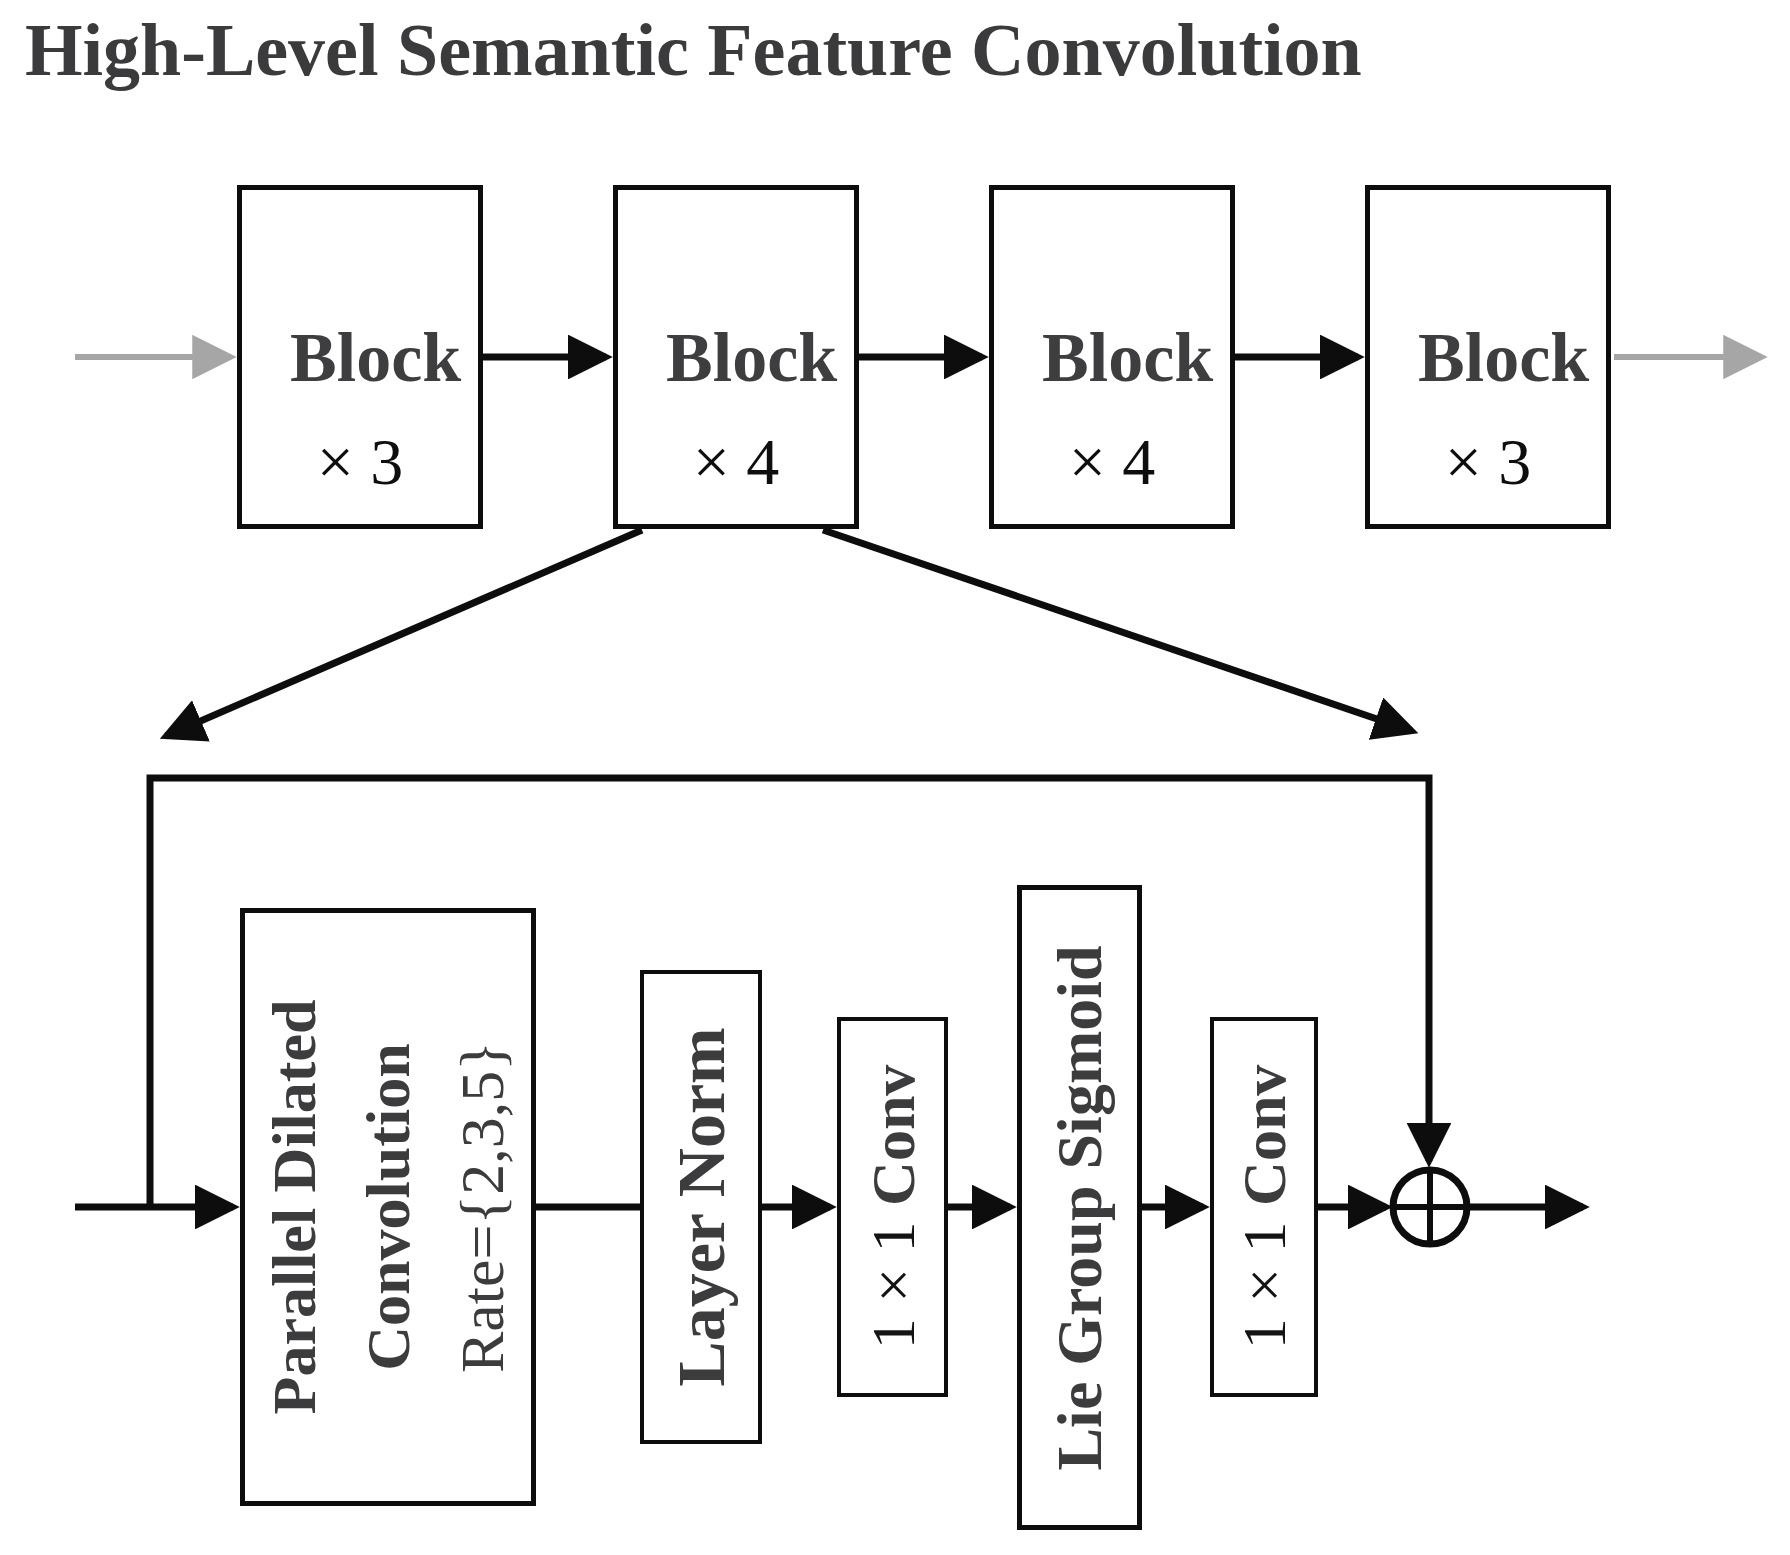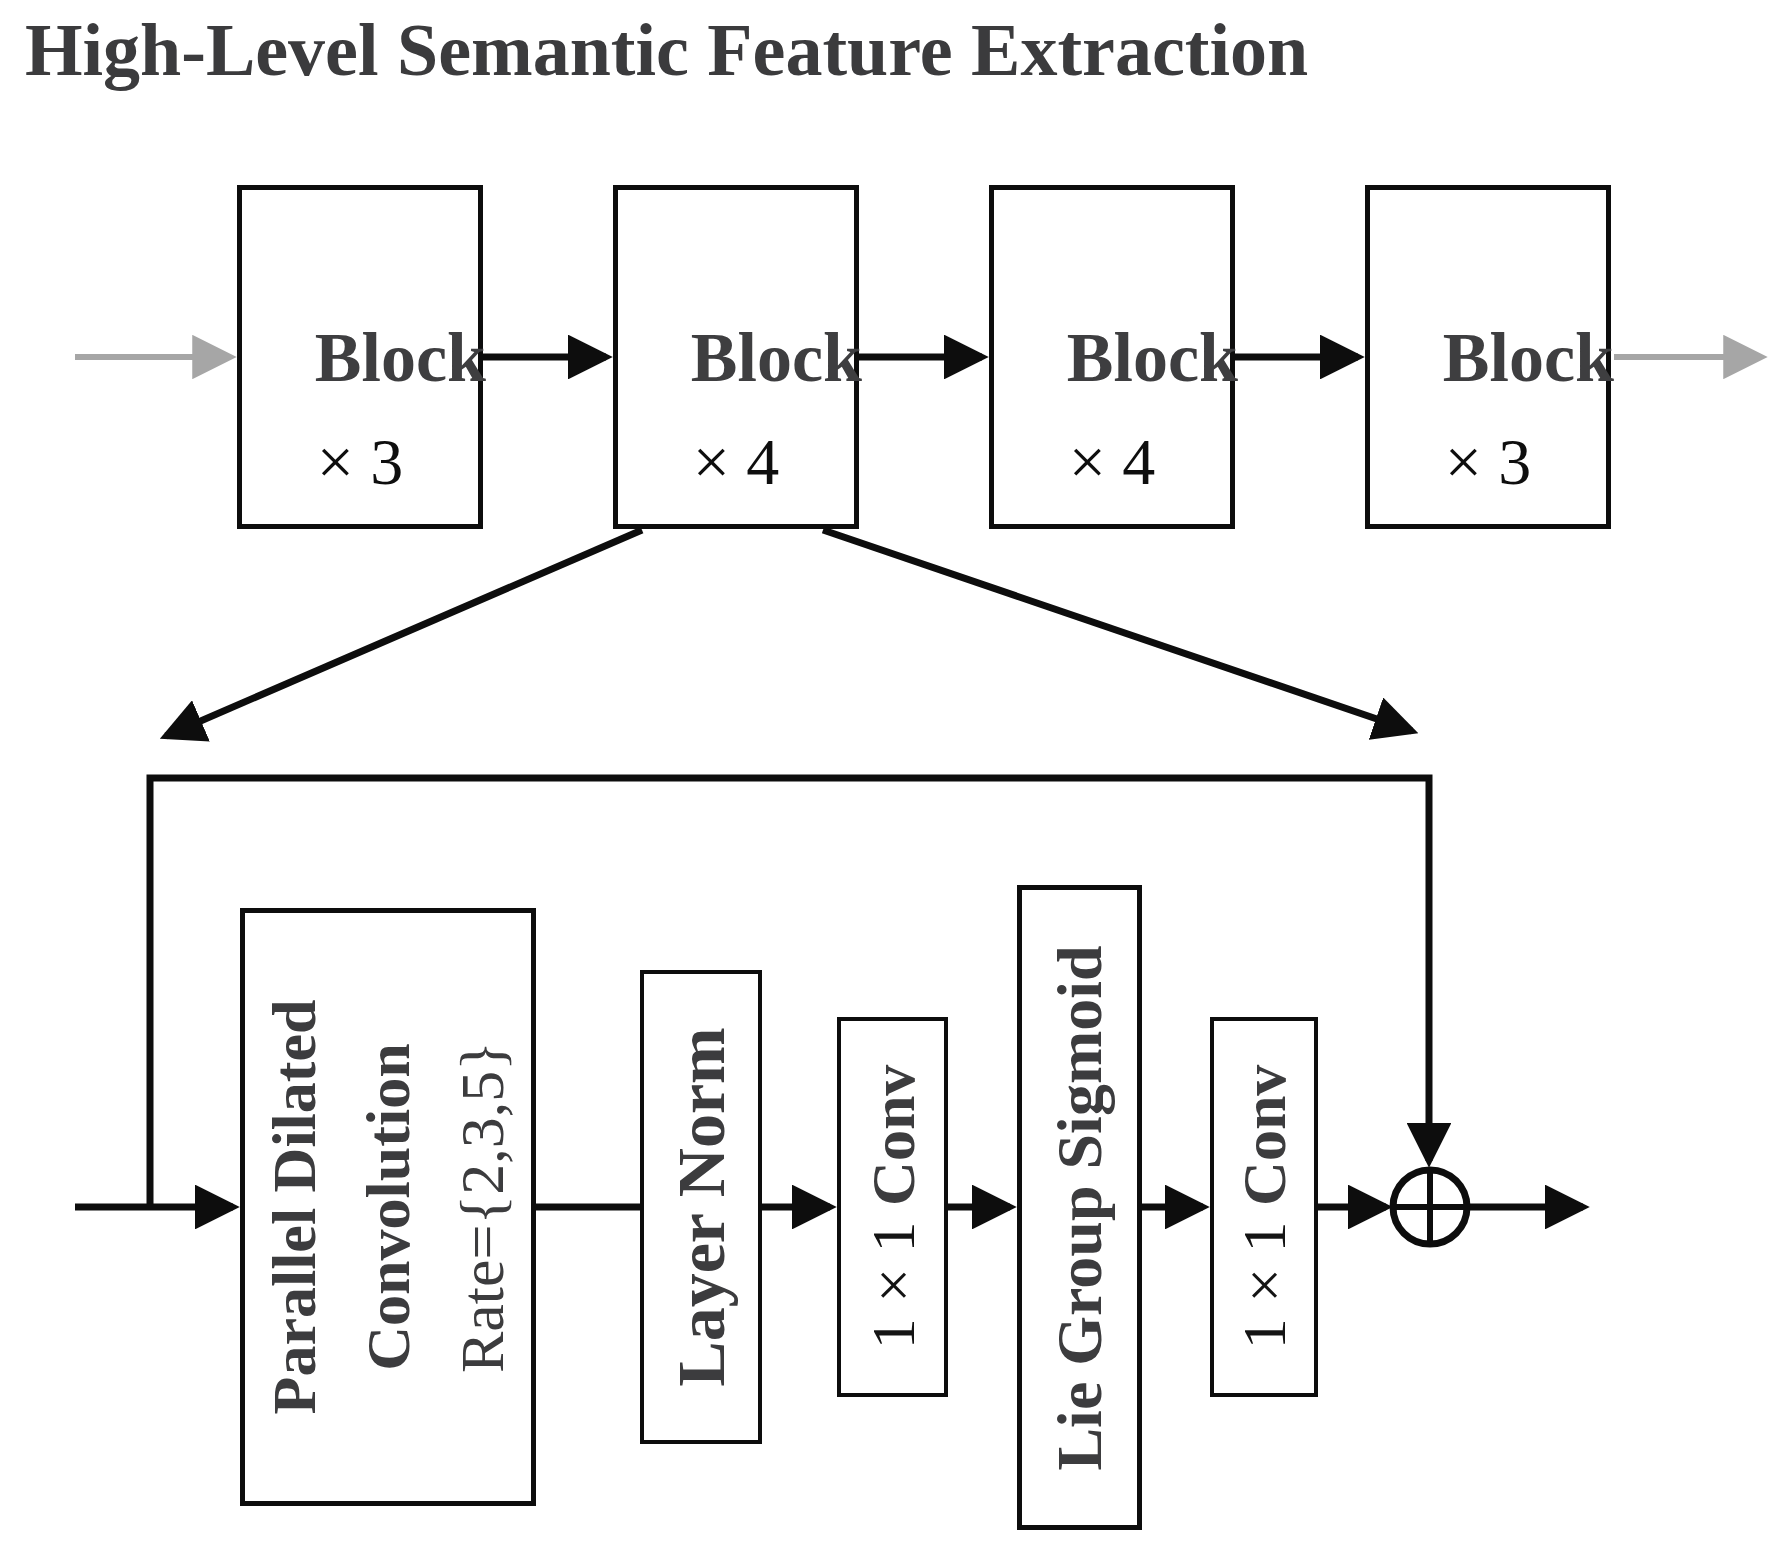--- a/index.html
+++ b/index.html
@@ -14,23 +14,23 @@
   .page-title{
     position:absolute;left:25px;top:8px;margin:0;
     font-size:74px;font-weight:700;color:#3b3b3d;
     letter-spacing:0px;white-space:nowrap;
   }
   .stage-block{
     position:absolute;width:246px;height:344px;
     border:5px solid #0d0d0d;background:#ffffff;box-sizing:border-box;
   }
   .block-word{
-    position:absolute;left:8px;top:132px;width:100%;
-    text-align:right;font-size:70px;line-height:72px;
-    font-weight:700;color:#3e3e40;
+    position:absolute;left:0;top:132px;width:100%;
+    text-align:left;font-size:70px;line-height:72px;
+    font-weight:700;color:#3e3e40;padding-left:48px;
   }
   .block-mult{
     position:absolute;left:0;top:239px;width:100%;
     text-align:center;font-size:66px;line-height:66px;
     font-weight:400;color:#0e0e0e;
   }
   .dbox{
     position:absolute;background:#ffffff;box-sizing:border-box;
     border:4px solid #0d0d0d;
   }
@@ -82,21 +82,21 @@
     <line x1="1318" y1="1207" x2="1386" y2="1207" stroke="#0d0d0d" stroke-width="7" marker-end="url(#mh)"></line>
     <line x1="1467" y1="1207" x2="1583" y2="1207" stroke="#0d0d0d" stroke-width="7" marker-end="url(#mh)"></line>
 
     <g>
       <circle cx="1430" cy="1207" r="37" fill="#ffffff" stroke="#0d0d0d" stroke-width="7"></circle>
       <line x1="1430" y1="1172" x2="1430" y2="1242" stroke="#0d0d0d" stroke-width="6"></line>
       <line x1="1395" y1="1207" x2="1465" y2="1207" stroke="#0d0d0d" stroke-width="6"></line>
     </g>
   </svg>
 
-  <h1 class="page-title">High-Level Semantic Feature Extraction</h1>
+  <h1 class="page-title">High-Level Semantic Feature Convolution</h1>
 
   <div class="stage-block" style="left:237px;top:185px;">
     <div class="block-word">Block</div>
     <div class="block-mult">× 3</div>
   </div>
   <div class="stage-block" style="left:613px;top:185px;">
     <div class="block-word">Block</div>
     <div class="block-mult">× 4</div>
   </div>
   <div class="stage-block" style="left:989px;top:185px;">

